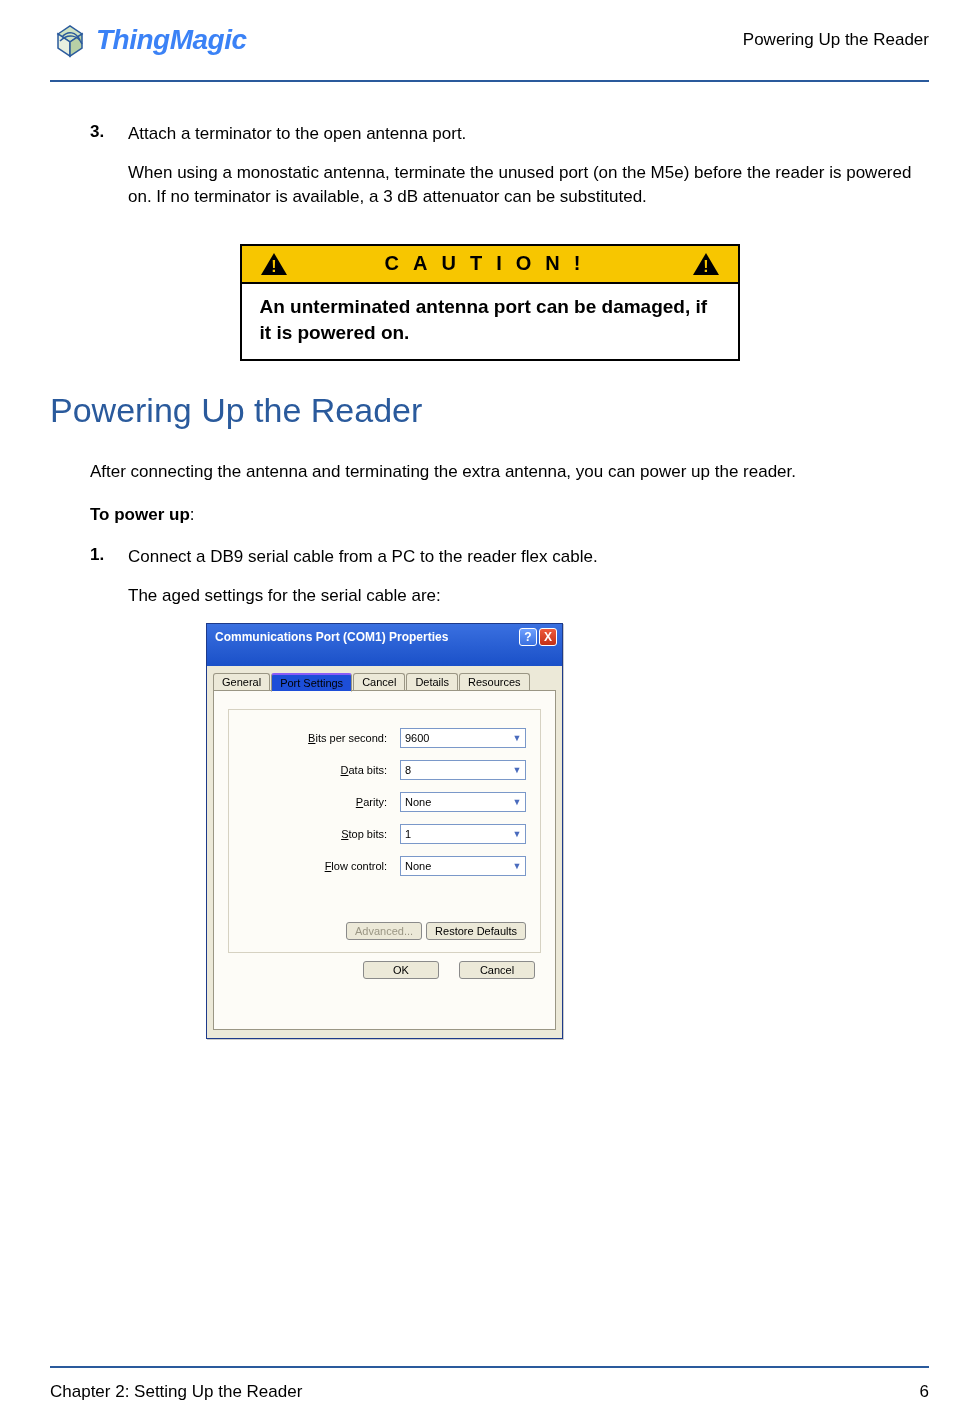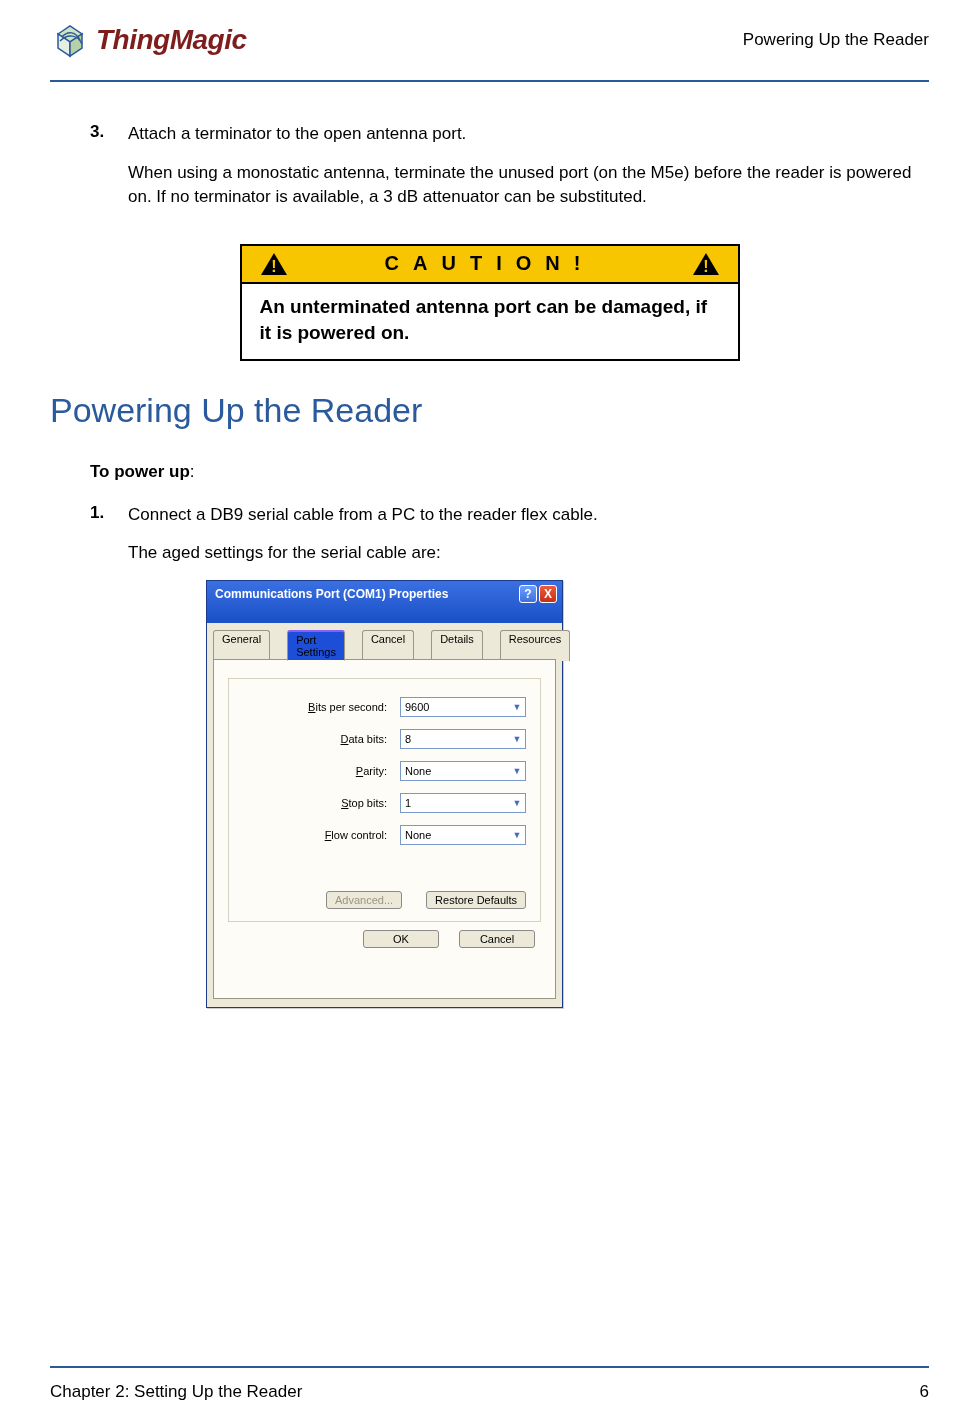--- a/index.html
+++ b/index.html
@@ -30,21 +30,21 @@
     gap: 6px;
   }
   .logo-cube {
     width: 40px;
     height: 40px;
   }
   .brand {
     font-size: 28px;
     font-weight: bold;
     font-style: italic;
-    color: #7f1d1d;
+    color: #3b82f6;
     letter-spacing: -0.5px;
   }
   .header-right {
     font-size: 17px;
     color: #000;
   }
   .content {
     padding: 40px 0 0 0;
   }
   .list-item {
@@ -149,21 +149,21 @@
     background: linear-gradient(to bottom,#ef5b3b,#c33016);
     color: #fff;
     border:1px solid #fff;
   }
   .dlg-body {
     background: #ece9d8;
     padding: 6px 6px 8px 6px;
   }
   .tabs {
     display: flex;
-    gap: 16px;
+    gap: 0;
     margin-bottom: -1px;
   }
   .tab {
     border: 1px solid #9a9684;
     border-bottom: none;
     border-radius: 3px 3px 0 0;
     padding: 2px 8px;
     background: #ece9d8;
     font-size: 11px;
     position: relative;
@@ -220,21 +220,21 @@
     align-items: center;
     justify-content: center;
     color: #4a6bbd;
     font-size: 9px;
   }
   .btn-row-inner {
     position: absolute;
     right: 14px;
     bottom: 12px;
     display: flex;
-    gap: 24px;
+    gap: 4px;
   }
   .winbtn {
     border: 1px solid #8a8a8a;
     background: #ece9d8;
     padding: 2px 8px;
     font-size: 11px;
     border-radius: 3px;
     min-width: 76px;
     text-align: center;
     box-sizing: border-box;
@@ -298,20 +298,21 @@
         <svg class="warn-tri" viewBox="0 0 28 24">
           <polygon points="14,1 27,23 1,23" fill="#000"></polygon>
           <text x="14" y="20" text-anchor="middle" fill="#f7c600" font-size="16" font-weight="bold" font-family="Arial">!</text>
         </svg>
       </div>
       <div class="caution-body">An unterminated antenna port can be dam­aged, if it is powered on.</div>
     </div>
 
     <h1 class="section-title">Powering Up the Reader</h1>
 
+    <p class="para">After connecting the antenna and terminating the extra antenna, you can power up the reader.</p>
 
     <p class="para"><span class="bold-label">To power up</span><span>:</span></p>
 
     <div class="list-item">
       <div class="list-num">1.</div>
       <div class="list-body">
         <p>Connect a DB9 serial cable from a PC to the reader flex cable.</p>
         <p>The aged settings for the serial cable are:</p>
 
         <div class="dialog">

